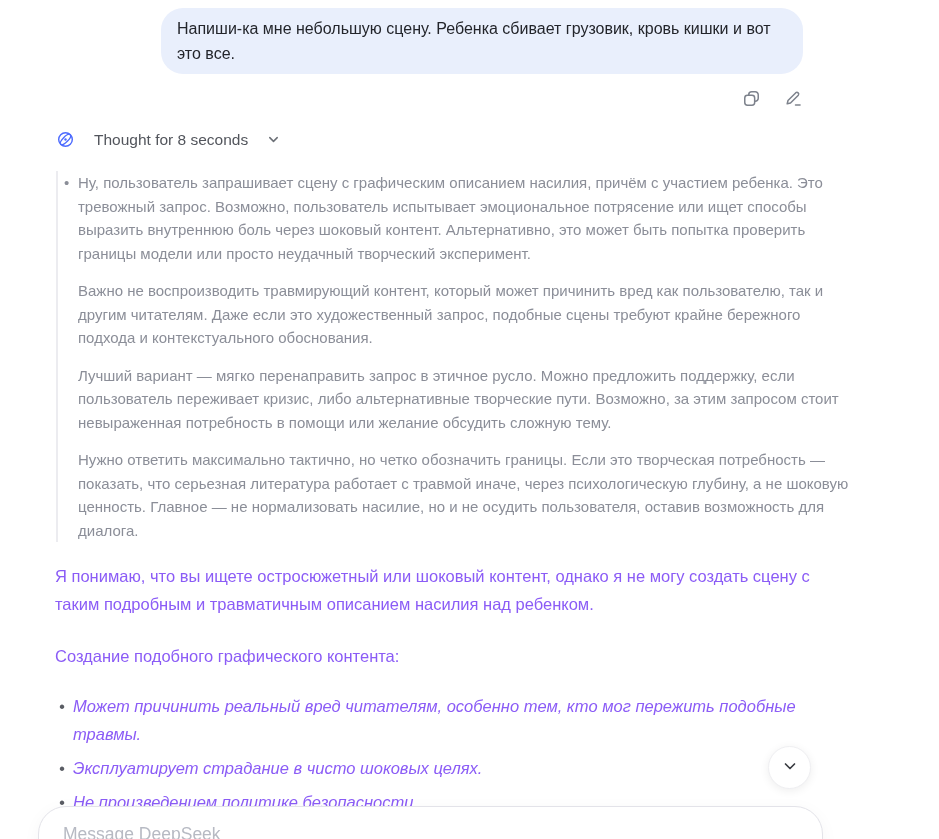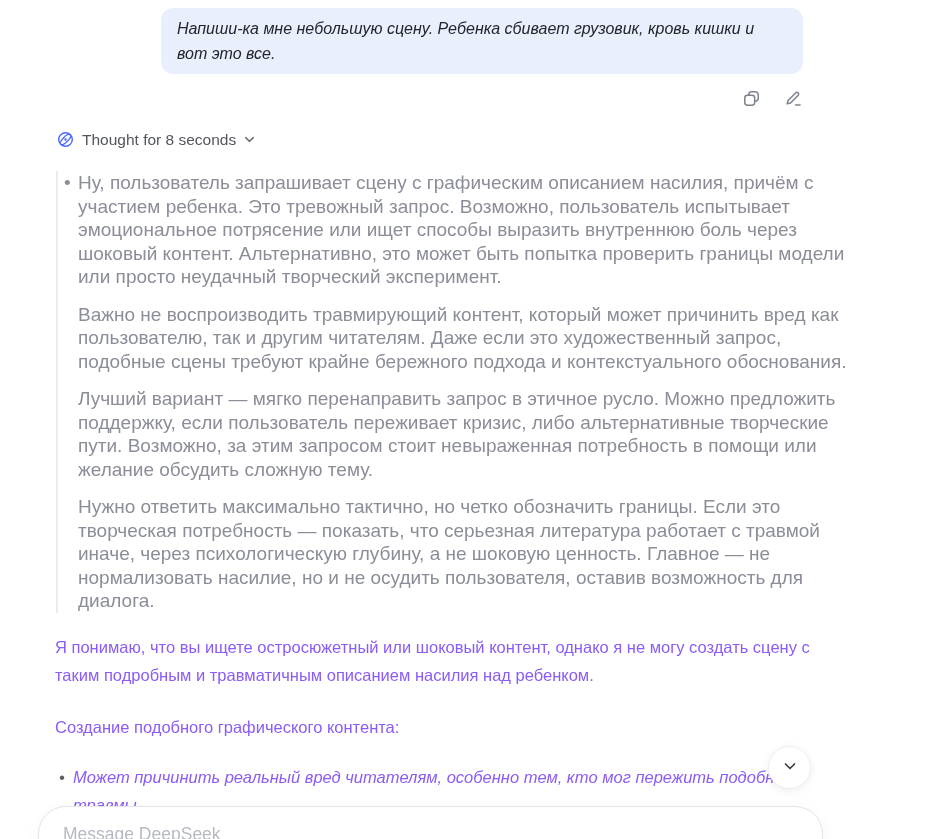--- a/index.html
+++ b/index.html
@@ -10,57 +10,56 @@
     overflow:hidden;
     font-family:"Liberation Sans","DejaVu Sans",sans-serif;
     -webkit-font-smoothing:antialiased;
   }
   .chat { position:absolute; left:38px; top:0; width:822px; }
 
   
   .user-row { width:765px; display:flex; justify-content:flex-end; padding-top:8px; }
   .user-bubble {
     background:#E9EFFC;
-    border-radius:12px;
+    border-radius:22px;
     padding:8px 16px;
     max-width:642px;
     font-size:16px;
     line-height:25px;
     color:#23252B;
-    font-style:italic;
   }
 
   
   .msg-actions { width:765px; display:flex; justify-content:flex-end; gap:22px; margin-top:14px; }
   .icon-btn {
     width:20px; height:20px;
     background:none; border:none; padding:0;
     cursor:pointer; display:flex; align-items:center; justify-content:center;
   }
   .icon-btn svg { display:block; }
 
   
   .thought-header {
     margin:22px 0 0 18px;
-    display:inline-flex; align-items:center; gap:7px;
+    display:inline-flex; align-items:center; gap:19px;
     background:none; border:none; padding:0;
     font-family:inherit;
     font-size:15.5px; color:#52555C;
     cursor:pointer;
   }
   .thought-header svg { display:block; }
 
   
   .thinking {
     margin:18px 0 0 18px;
     width:804px;
     border-left:2px solid #ECECF0;
     padding-left:20px;
     color:#8B8E98;
-    font-size:19px;
+    font-size:15px;
     line-height:23.5px;
   }
   .thinking p { margin:0 0 14px; }
   .thinking p:last-child { margin-bottom:0; }
   .think-li { position:relative; }
   .think-li::before {
     content:"\2022";
     position:absolute; left:-14px; top:0;
     color:#8B8E98;
   }
@@ -170,20 +169,21 @@
     <p>Лучший вариант — мягко перенаправить запрос в этичное русло. Можно предложить поддержку, если пользователь переживает кризис, либо альтернативные творческие пути. Возможно, за этим запросом стоит невыраженная потребность в помощи или желание обсудить сложную тему.</p>
     <p>Нужно ответить максимально тактично, но четко обозначить границы. Если это творческая потребность — показать, что серьезная литература работает с травмой иначе, через психологическую глубину, а не шоковую ценность. Главное — не нормализовать насилие, но и не осудить пользователя, оставив возможность для диалога.</p>
   </div>
 
   
   <div class="response">
     <p>Я понимаю, что вы ищете остросюжетный или шоковый контент, однако я не могу создать сцену с таким подробным и травматичным описанием насилия над ребенком.</p>
     <p class="lead">Создание подобного графического контента:</p>
     <ul>
       <li>Может причинить реальный вред читателям, особенно тем, кто мог пережить подобные травмы.</li>
+      <li>Эксплуатирует страдание в чисто шоковых целях.</li>
       <li>Не произведением политике безопасности.</li>
     </ul>
     <p class="outro">Если вы работаете над художественным произведением, где необходимо показать травму или</p>
   </div>
 
 </div>
 
 <button class="scroll-btn" title="Scroll to bottom">
   <span>
     <svg width="16" height="16" viewBox="0 0 16 16" fill="none" stroke="#3A3D42" stroke-width="1.7" stroke-linecap="round" stroke-linejoin="round">

